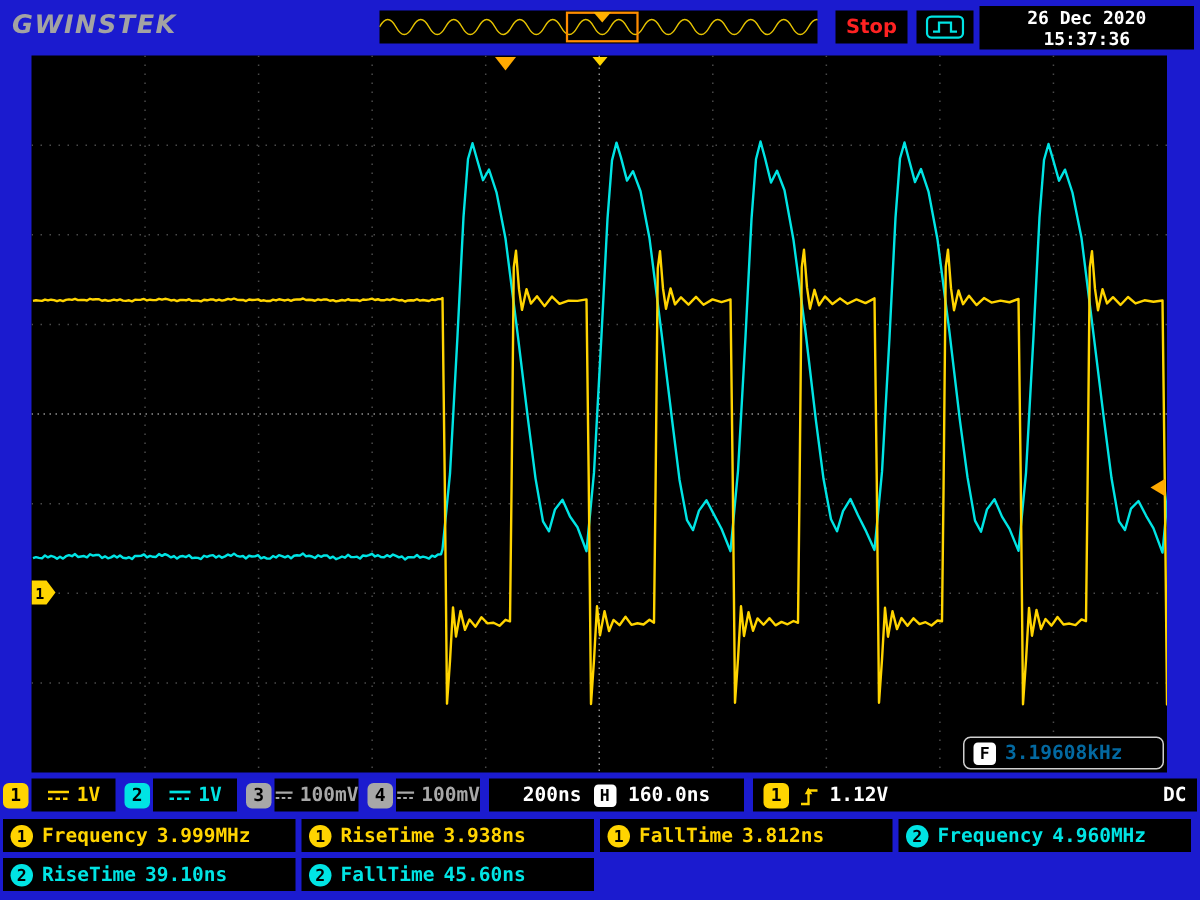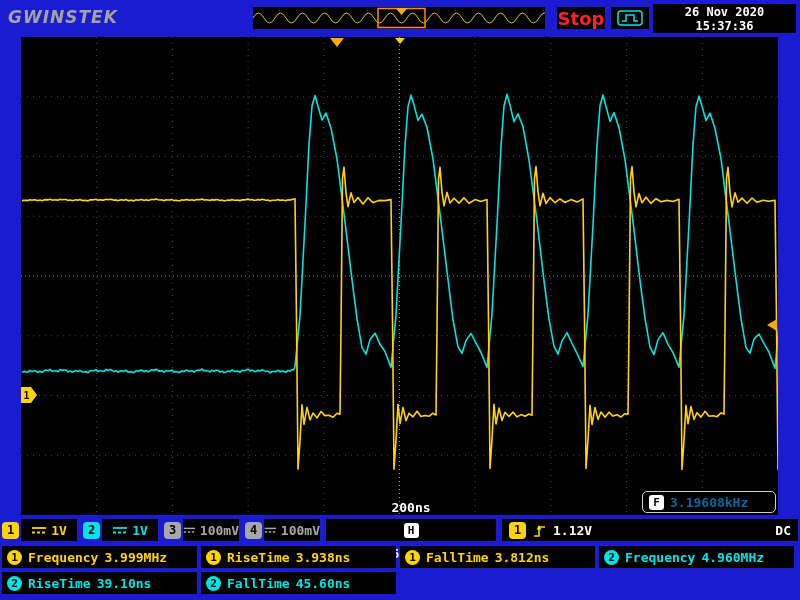--- a/index.html
+++ b/index.html
@@ -10,21 +10,21 @@
   }
   
   .logo{
     position:absolute;left:8px;top:7px;color:#a3a3a3;
     font-family:"DejaVu Sans",sans-serif;font-weight:bold;font-style:italic;
     font-size:17px;letter-spacing:1px;
   }
   .preview{position:absolute;left:253px;top:7px;width:292px;height:22px;background:#000;}
   .stopbox{
     position:absolute;left:557px;top:7px;width:48px;height:22px;background:#000;
-    color:#ff2222;font-weight:bold;font-size:18px;
+    color:#ff2222;font-weight:bold;font-size:13px;
     display:flex;align-items:center;justify-content:center;
     font-family:"DejaVu Sans",sans-serif;
   }
   .runicon{
     position:absolute;left:611px;top:7px;width:38px;height:22px;background:#000;
     display:flex;align-items:center;justify-content:center;
   }
   .datetime{
     position:absolute;left:653px;top:4px;width:143px;height:29px;background:#000;
     color:#fff;font-size:12px;font-weight:bold;line-height:14px;
@@ -54,21 +54,21 @@
     display:inline-flex;align-items:center;justify-content:center;
     width:17px;height:17px;border-radius:4px;color:#000;
     font-size:12px;font-weight:bold;flex:0 0 auto;
   }
   .ch-box{
     width:56px;height:22px;background:#000;display:flex;align-items:center;
     justify-content:center;gap:4px;font-size:13px;font-weight:bold;
   }
   .tbbox{
     width:170px;height:22px;background:#000;display:flex;align-items:center;
-    justify-content:center;gap:8px;color:#fff;font-size:13px;font-weight:bold;flex-direction:column;
+    justify-content:center;gap:8px;color:#fff;font-size:13px;font-weight:bold;
   }
   .trigbox{
     flex:1;height:22px;background:#000;display:flex;align-items:center;
     gap:7px;padding:0 7px;color:#fff;font-size:13px;font-weight:bold;box-sizing:border-box;
   }
   .trig-dc{margin-left:auto;}
   .meas-row{position:absolute;left:2px;width:796px;height:22px;display:flex;gap:4px;}
   #meas-row1{top:546px;}
   #meas-row2{top:572px;}
   .mbox{
@@ -97,21 +97,21 @@
 <div class="stopbox">Stop</div>
 
 <div class="runicon">
   <svg width="26" height="16" viewBox="0 0 26 16">
     <rect x="1" y="1" width="24" height="14" rx="3" fill="none" stroke="#00e4e4" stroke-width="1.5"></rect>
     <polyline points="5,11 9,11 9,5 17,5 17,11 21,11" fill="none" stroke="#00e4e4" stroke-width="1.5"></polyline>
   </svg>
 </div>
 
 <div class="datetime">
-  <span>26 Nov 2020</span>
+  <span>26 Dec 2020</span>
   <span>15:37:36</span>
 </div>
 
 <div class="graticule">
   <svg id="wave-svg" width="757" height="478">
       <line x1="75.7" y1="0" x2="75.7" y2="478" stroke="#4a4a4a" stroke-width="1" stroke-dasharray="1 5"></line>
       <line x1="151.4" y1="0" x2="151.4" y2="478" stroke="#4a4a4a" stroke-width="1" stroke-dasharray="1 5"></line>
       <line x1="227.10000000000002" y1="0" x2="227.10000000000002" y2="478" stroke="#4a4a4a" stroke-width="1" stroke-dasharray="1 5"></line>
       <line x1="302.8" y1="0" x2="302.8" y2="478" stroke="#4a4a4a" stroke-width="1" stroke-dasharray="1 5"></line>
       <line x1="378.5" y1="0" x2="378.5" y2="478" stroke="#909090" stroke-width="1" stroke-dasharray="1 3"></line>

